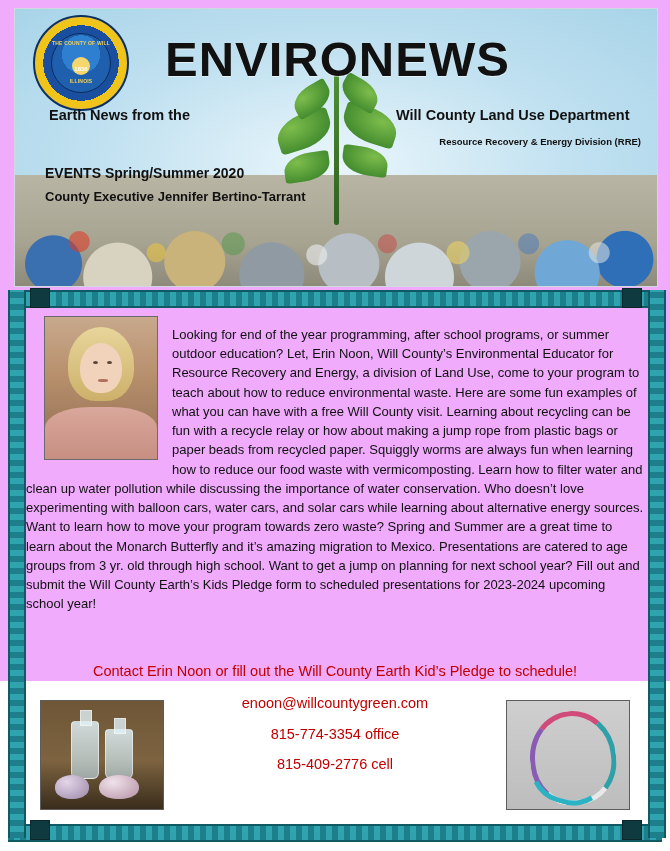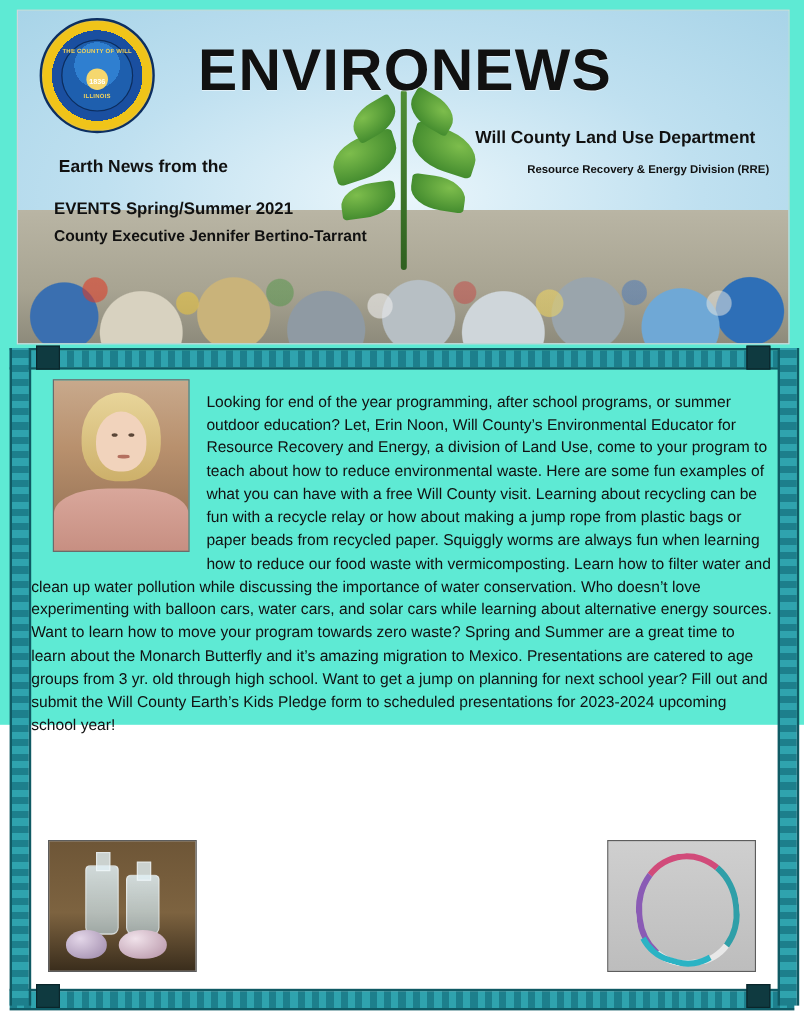--- a/index.html
+++ b/index.html
@@ -9,22 +9,22 @@
   body {
     width: 670px;
     height: 851px;
     background: #ffffff;
     font-family: "Liberation Sans", sans-serif;
     overflow: hidden;
   }
   .page {
     position: relative;
     width: 670px;
-    height: 604px;
-    background: #5eead4;
+    height: 681px;
+    background: #f0abfc;
   }
 
   
   .banner {
     position: absolute;
     left: 14px;
     top: 8px;
     width: 642px;
     height: 277px;
     overflow: hidden;
@@ -157,21 +157,20 @@
     font-family: "Liberation Sans", sans-serif;
     text-shadow: 0 1px 0 rgba(255,255,255,.5);
   }
   .earth-news {
     position: absolute;
     left: 34px;
     top: 98px;
     font-size: 14.5px;
     font-weight: bold;
     color: #111111;
-    margin-top: 24px;
   }
   .dept {
     position: absolute;
     left: 357px;
     top: 98px;
     font-size: 14.5px;
     font-weight: bold;
     color: #111111;
     margin-left: 24px;
   }
@@ -407,21 +406,21 @@
         <div class="seal-sun"></div>
         <div class="seal-year">1836</div>
         <div class="seal-band-bot">ILLINOIS</div>
       </div>
     </div>
 
     <div class="title-environews">ENVIRONEWS</div>
     <div class="earth-news">Earth News from the</div>
     <div class="dept">Will County Land Use Department</div>
     <div class="rre">Resource Recovery &amp; Energy Division (RRE)</div>
-    <div class="events-line">EVENTS Spring/Summer  2021</div>
+    <div class="events-line">EVENTS Spring/Summer  2020</div>
     <div class="exec-line">County Executive Jennifer Bertino-Tarrant</div>
   </div>
 
   <div class="frame-bar frame-top"></div>
   <div class="frame-bar frame-bottom"></div>
   <div class="frame-side frame-left"></div>
   <div class="frame-side frame-right"></div>
   <div class="corner-sq corner-tl"></div>
   <div class="corner-sq corner-tr"></div>
   <div class="corner-sq corner-bl"></div>
@@ -432,20 +431,26 @@
       <div class="p-hair"></div>
       <div class="p-face"></div>
       <div class="p-eye left"></div>
       <div class="p-eye right"></div>
       <div class="p-mouth"></div>
       <div class="p-body"></div>
     </div>
     <p class="body-text">Looking for end of the year programming, after school programs, or summer outdoor education? Let, Erin Noon, Will County’s Environmental Educator for Resource Recovery and Energy, a division of Land Use, come to your program to teach about how to reduce environmental waste.  Here are some fun examples of what you can have with a free Will County visit.  Learning about recycling can be fun with a recycle relay or how about making a jump rope from plastic bags or paper beads from recycled paper.  Squiggly worms are always fun when learning how to reduce our food waste with vermicomposting.  Learn how to filter water and clean up water pollution while discussing the importance of water conservation.  Who doesn’t  love experimenting with  balloon cars, water cars, and solar cars while learning about alternative energy sources. Want to learn how to move your program towards zero waste?  Spring and Summer are a great time to learn about the Monarch Butterfly and it’s amazing migration to Mexico.  Presentations are catered to age groups from 3 yr. old through high school.  Want to get a jump on planning for next school year? Fill out and submit the Will County Earth’s Kids Pledge form to scheduled presentations for 2023-2024 upcoming school year!</p>
   </div>
 
+  <div class="contact-block">
+    <div class="contact-head">Contact Erin Noon or fill out the Will County Earth Kid’s Pledge to schedule!</div>
+    <div class="contact-line">enoon@willcountygreen.com</div>
+    <div class="contact-line">815-774-3354 office</div>
+    <div class="contact-line">815-409-2776 cell</div>
+  </div>
 
   <div class="photo-bottles">
     <div class="bottle b1">
         <div class="bottle-neck"></div>
       </div>
     <div class="bottle b2">
         <div class="bottle-neck"></div>
       </div>
     <div class="rock r1"></div>
     <div class="rock r2"></div>

